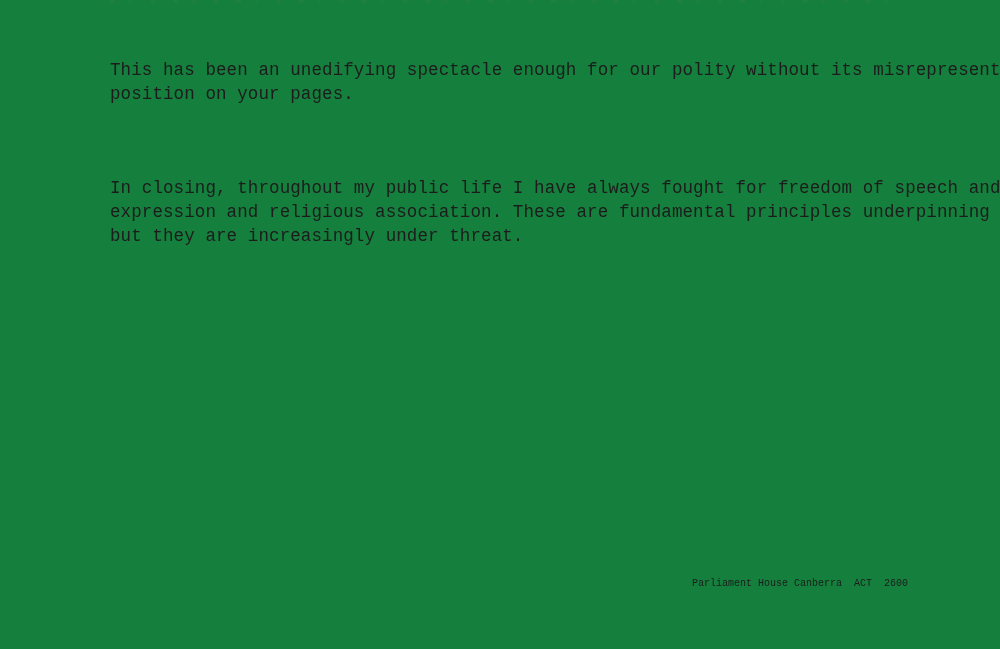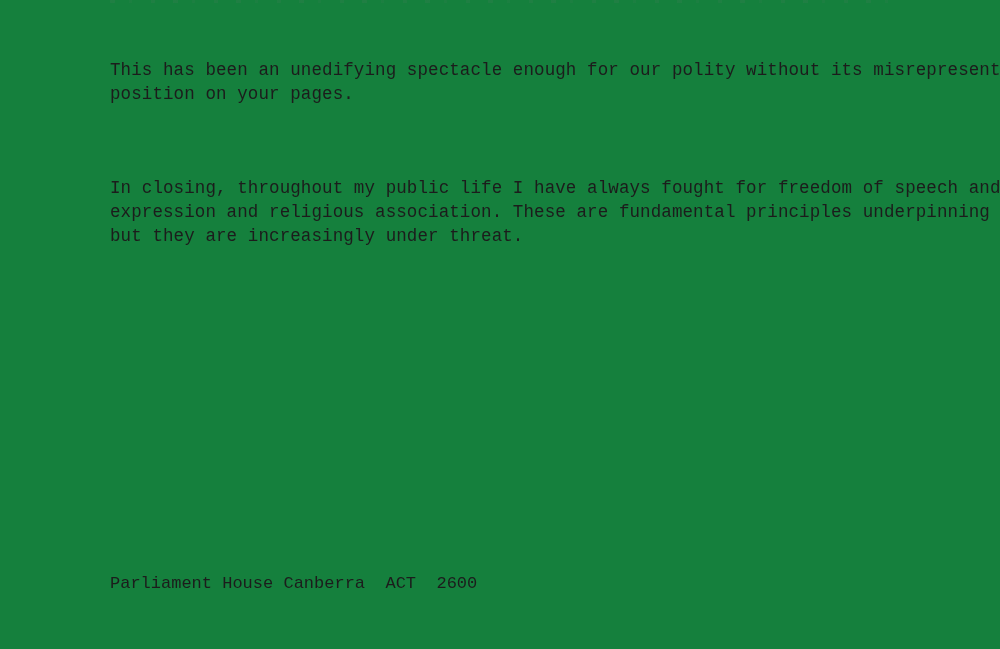--- a/index.html
+++ b/index.html
@@ -34,24 +34,24 @@
     font-size: 17.5px;
     line-height: 24px;
     white-space: pre;          
     letter-spacing: 0.1px;
   }
   .letter-body p { margin: 0 0 22px 0; }
   .letter-body p.closing { margin-bottom: 0; }
   .footer-line {
     position: absolute;
     top: 576px;
-    left: 110px;
+    left: 96px;
     width: 812px;
-    text-align: left;
-    font-size: 17px;
+    text-align: right;
+    font-size: 10px;
     line-height: 16px;
     white-space: pre;          
     color: #1c1c1c;
   }
 </style>
 </head>
 <body>
 
 <div class="page" style="color: rgb(28, 28, 28);">
 

